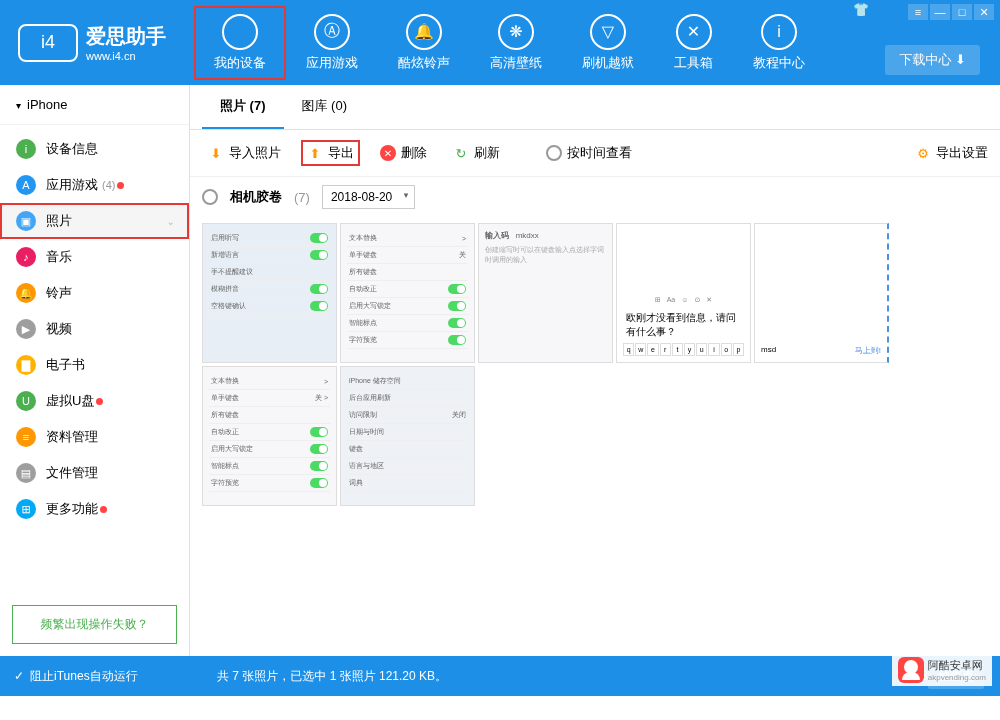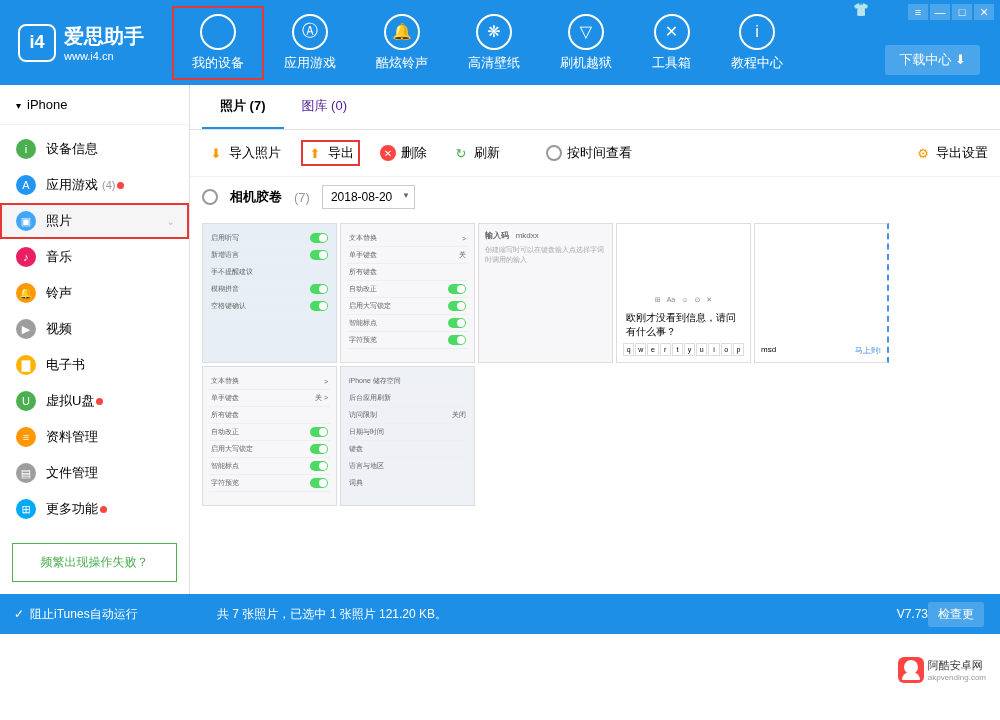--- a/index.html
+++ b/index.html
@@ -1,45 +1,45 @@
 <!DOCTYPE html>
 <html><head>
 <meta charset="utf-8">
 <style>
 *{margin:0;padding:0;box-sizing:border-box;font-family:"Microsoft YaHei",Arial,sans-serif}
 body{width:1000px;height:720px;overflow:hidden;background:#fff;position:relative}
 .header{height:85px;background:#1e8fe6;display:flex;align-items:center;position:relative}
 .logo-area{display:flex;align-items:center;padding:0 18px;color:#fff}
-.logo-badge{width:38px;height:38px;border:2px solid #fff;border-radius:8px;display:flex;align-items:center;justify-content:center;font-size:18px;font-weight:bold;margin-right:8px}
+.logo-badge{width:60px;height:38px;border:2px solid #fff;border-radius:8px;display:flex;align-items:center;justify-content:center;font-size:18px;font-weight:normal;margin-right:8px}
 .logo-text{display:flex;flex-direction:column}
 .logo-title{font-size:20px;font-weight:bold}
 .logo-sub{font-size:11px}
 .nav{display:flex;gap:0;margin-left:10px}
 .nav-item{display:flex;flex-direction:column;align-items:center;padding:8px 20px;color:#fff;cursor:pointer;font-size:13px}
 .nav-item.highlight{border:2px solid #e53935;padding:6px 18px}
 .nav-icon{width:36px;height:36px;border:2px solid #fff;border-radius:50%;display:flex;align-items:center;justify-content:center;margin-bottom:4px;font-size:16px}
 .win-controls{position:absolute;top:4px;right:6px;display:flex;gap:2px}
 .win-btn{width:20px;height:16px;background:rgba(255,255,255,0.2);color:#fff;font-size:11px;display:flex;align-items:center;justify-content:center;cursor:pointer}
 .download-btn{position:absolute;top:45px;right:20px;background:rgba(255,255,255,0.2);color:#fff;padding:6px 14px;font-size:13px;border-radius:3px;cursor:pointer}
 .window-decor{position:absolute;top:2px;right:130px;color:#fff;font-size:13px}
-.body{display:flex;height:509px}
+.body{display:flex;height:571px}
 .sidebar{width:190px;border-right:1px solid #e0e0e0;display:flex;flex-direction:column}
 .device-header{padding:12px 16px;font-size:13px;border-bottom:1px solid #f0f0f0;cursor:pointer}
 .device-header::before{content:"▾";margin-right:6px;font-size:10px}
 .sb-items{flex:1;padding-top:6px}
 .sb-item{display:flex;align-items:center;padding:8px 16px;font-size:13px;cursor:pointer;position:relative}
 .sb-item.highlight{border:2px solid #e53935;padding:6px 14px;background:#f5f5f5}
 .sb-icon{width:20px;height:20px;border-radius:50%;margin-right:10px;display:flex;align-items:center;justify-content:center;font-size:11px;color:#fff}
 .sb-badge{font-size:11px;color:#999;margin-left:4px}
 .sb-dot{width:7px;height:7px;background:#f44;border-radius:50%;margin-left:2px}
 .sb-chev{position:absolute;right:12px;color:#bbb;font-size:10px}
 .help-box{margin:12px;border:1px solid #4caf50;color:#4caf50;padding:10px;font-size:12px;text-align:center;cursor:pointer}
 .main{flex:1;display:flex;flex-direction:column}
 .tabs{display:flex;border-bottom:1px solid #e0e0e0;padding:0 12px}
-.tab{padding:12px 18px;font-size:13px;cursor:pointer;color:#4c1d95}
+.tab{padding:12px 18px;font-size:13px;cursor:pointer;color:#000000}
 .tab.active{color:#000;font-weight:bold;border-bottom:2px solid #1e8fe6}
 .toolbar{display:flex;align-items:center;padding:10px 12px;gap:14px;font-size:13px;border-bottom:1px solid #f0f0f0}
 .tb-btn{display:flex;align-items:center;gap:5px;cursor:pointer;padding:4px 6px}
 .tb-btn.highlight{border:2px solid #e53935;padding:2px 4px}
 .tb-icon{width:16px;height:16px;display:flex;align-items:center;justify-content:center;font-size:13px}
 .tb-right{margin-left:auto;display:flex;align-items:center;gap:5px;cursor:pointer}
 .filter-row{display:flex;align-items:center;padding:8px 12px;gap:12px;font-size:13px}
 .radio{width:16px;height:16px;border:2px solid #999;border-radius:50%}
 .date-select{border:1px solid #ccc;padding:4px 22px 4px 8px;font-size:12px;position:relative;cursor:pointer}
 .date-select::after{content:"▾";position:absolute;right:6px;color:#666;font-size:9px}

